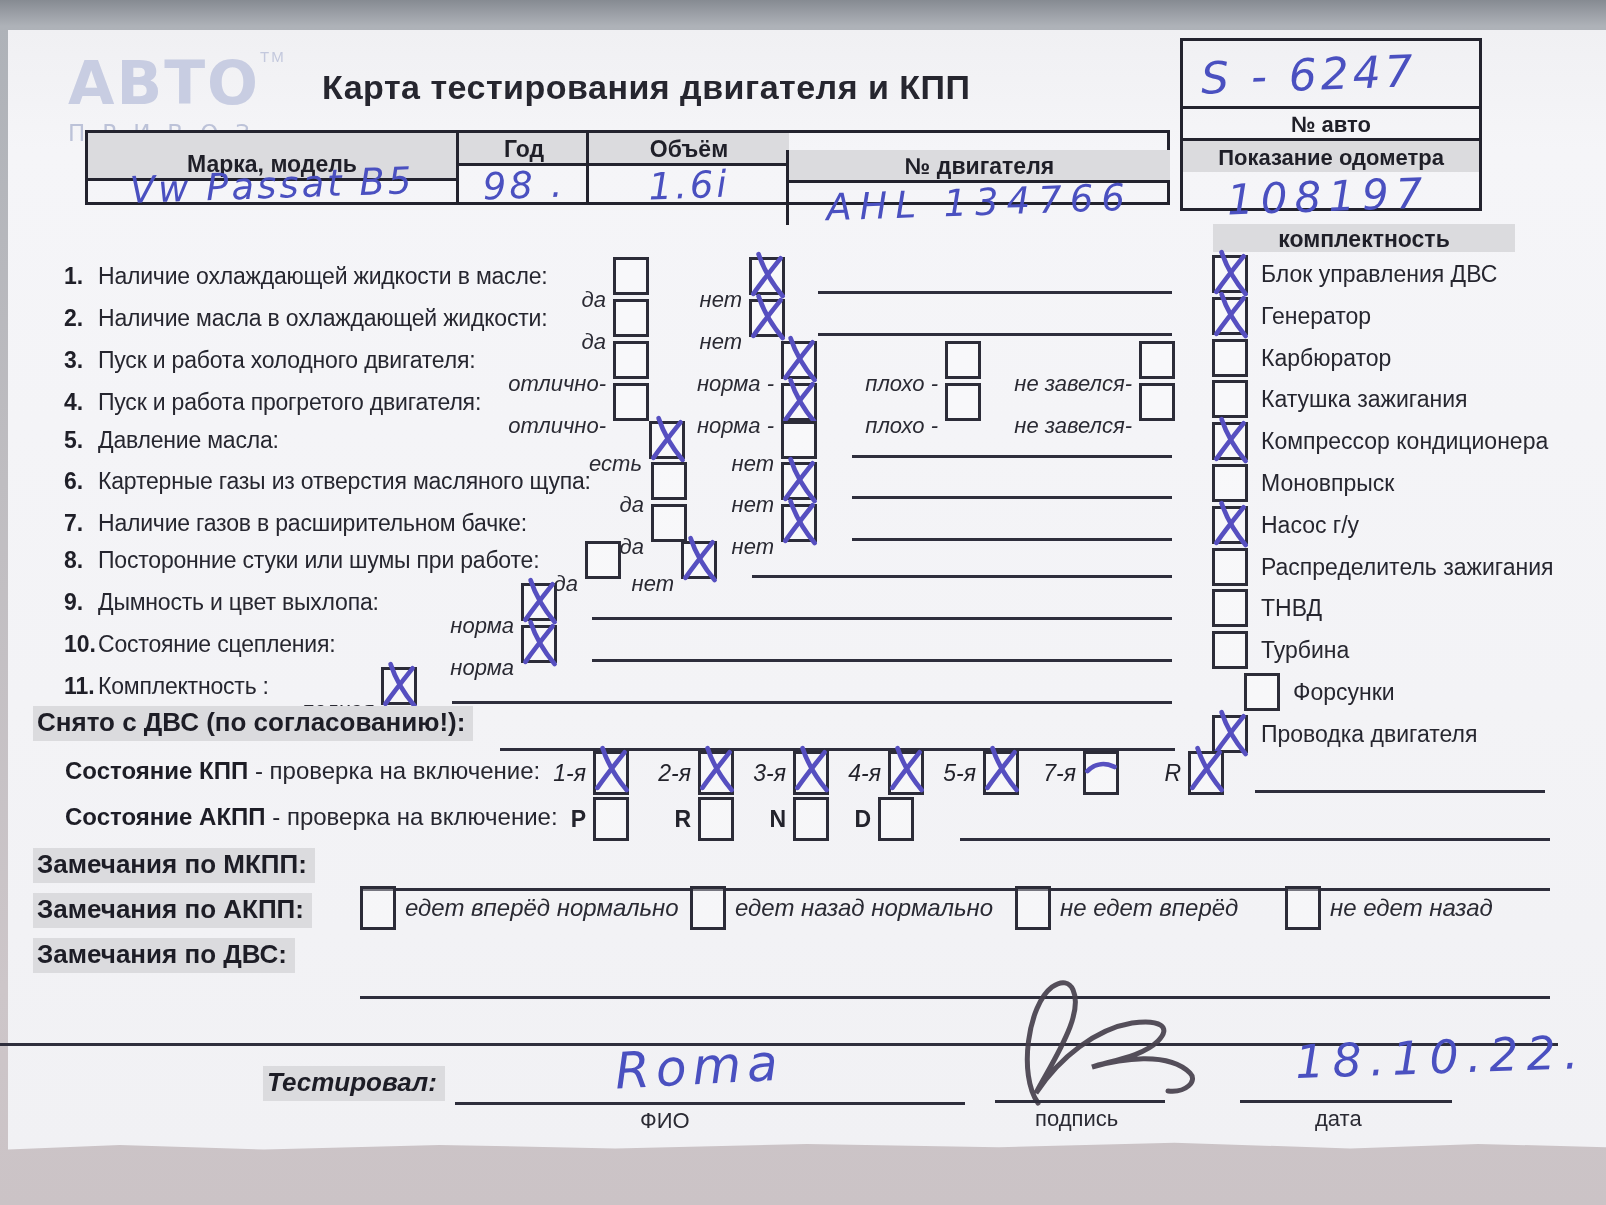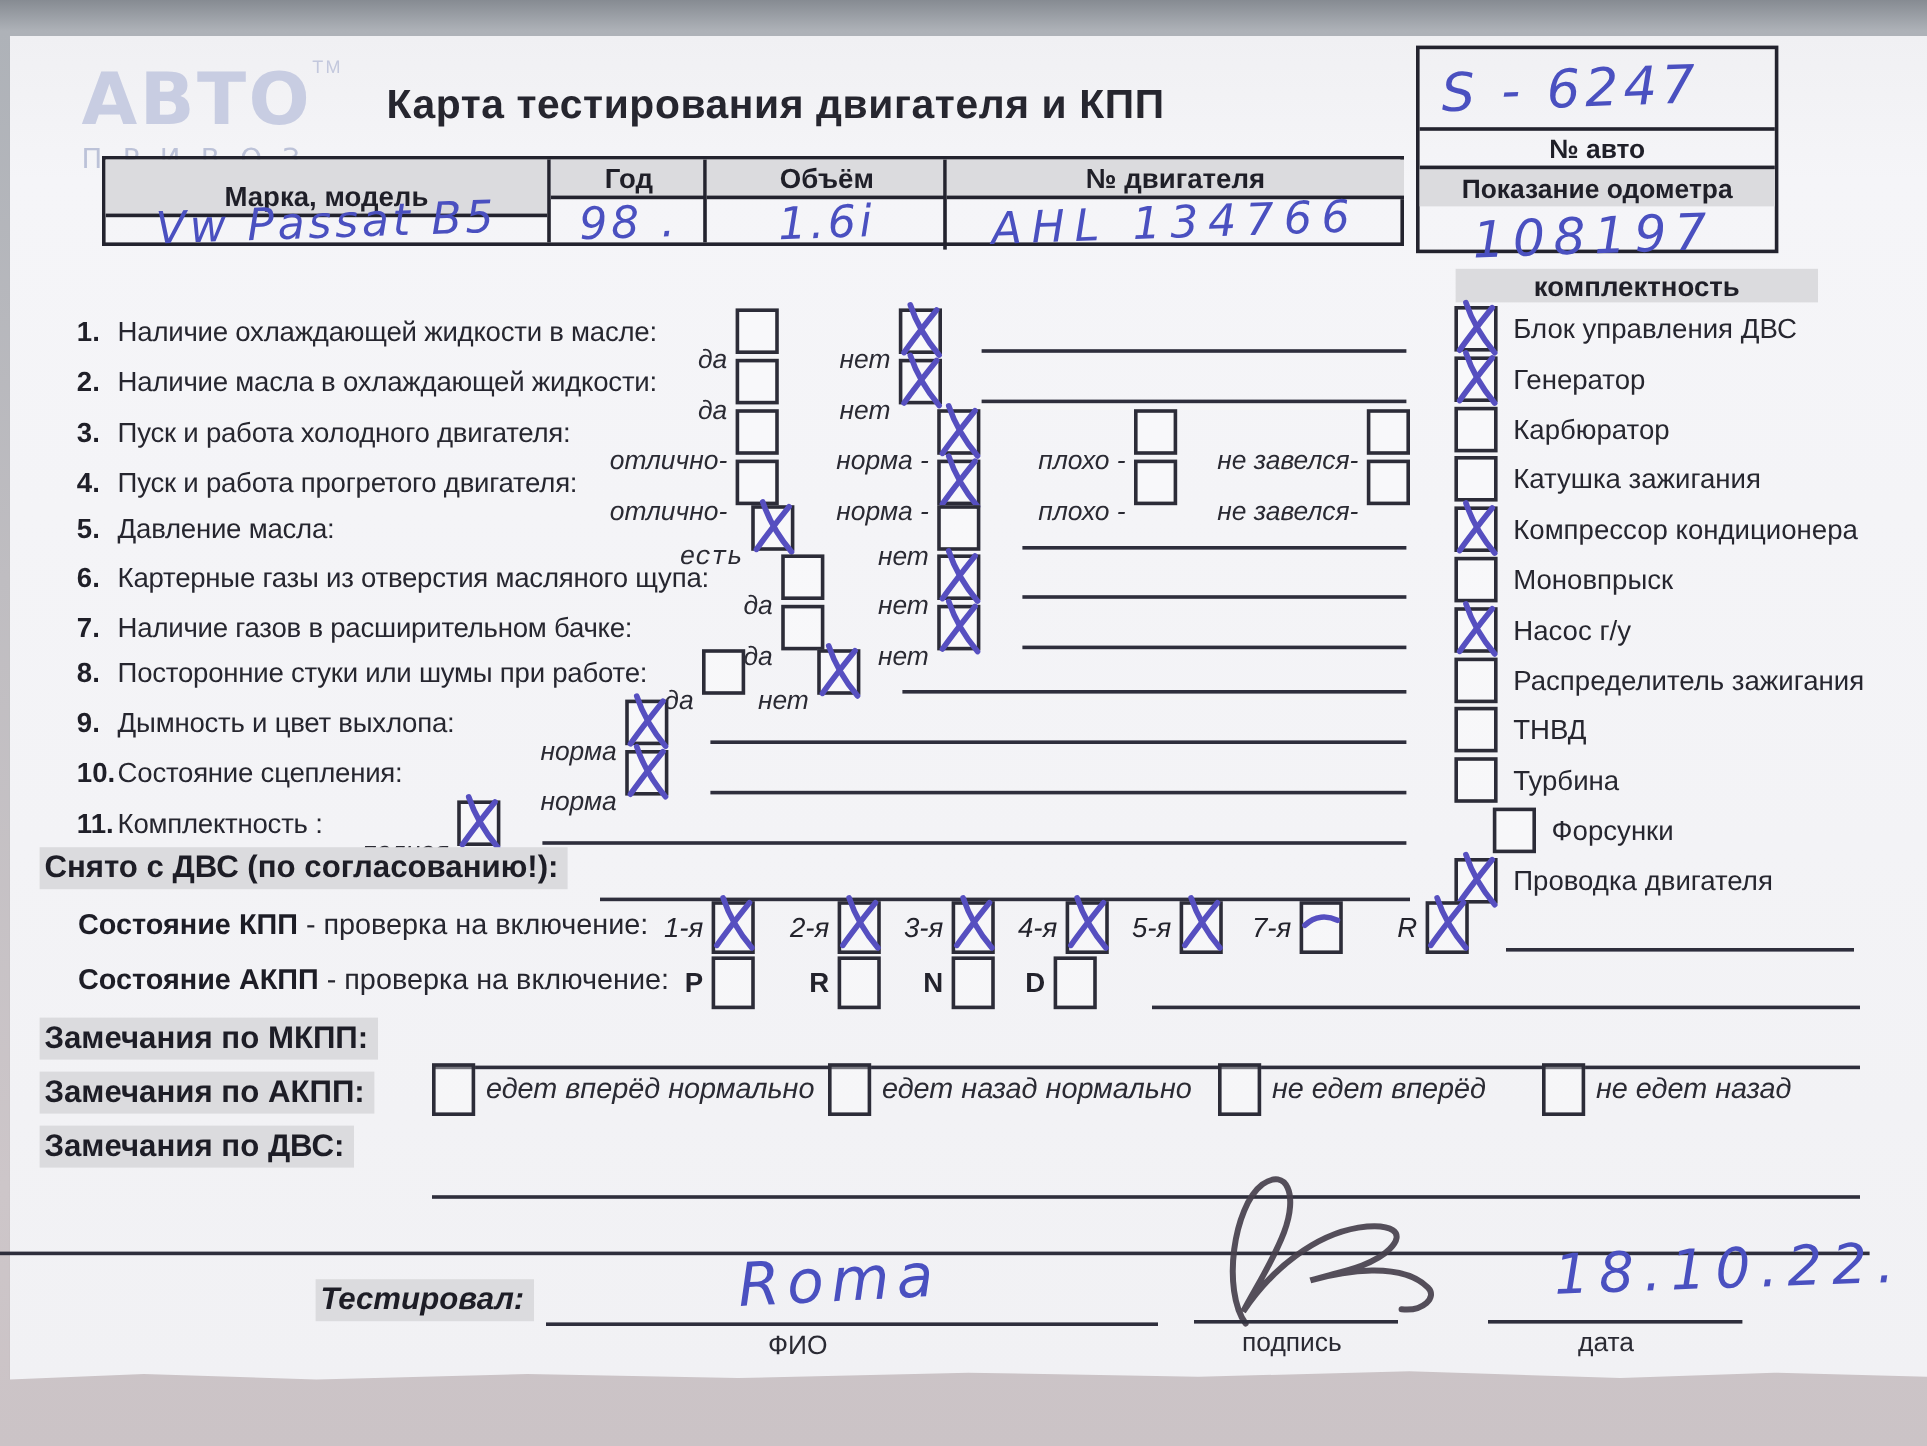--- a/index.html
+++ b/index.html
@@ -70,21 +70,21 @@
         <div class="hw" style="position: absolute; left: 0px; top: 31px; width: 100%; text-align: center; font-size: 37px; letter-spacing: 3px; transform: rotate(-2deg);">Vw Passat B5</div>
       </div>
       <div class="abs" style="left: 368px; top: 0px; width: 130px; height: 69px; border-left: 3px solid rgb(35, 35, 46);">
         <div class="cell-h shade" style="position: absolute; left: 0px; top: 0px; width: 100%; height: 27px; padding-top: 3px; border-bottom: 3px solid rgb(35, 35, 46);">Год</div>
         <div class="hw" style="position: absolute; left: 0px; top: 31px; width: 100%; text-align: center; font-size: 37px; letter-spacing: 3px; transform: rotate(-2deg);">98 .</div>
       </div>
       <div class="abs" style="left: 498px; top: 0px; width: 200px; height: 69px; border-left: 3px solid rgb(35, 35, 46);">
         <div class="cell-h shade" style="position: absolute; left: 0px; top: 0px; width: 100%; height: 27px; padding-top: 3px; border-bottom: 3px solid rgb(35, 35, 46);">Объём</div>
         <div class="hw" style="position: absolute; left: 0px; top: 31px; width: 100%; text-align: center; font-size: 37px; letter-spacing: 3px; transform: rotate(-2deg);">1.6i</div>
       </div>
-      <div class="abs" style="left: 698px; top: 0px; width: 381px; height: 75px; border-left: 3px solid rgb(35, 35, 46);">
+      <div class="abs" style="left: 698px; top: 17px; width: 381px; height: 75px; border-left: 3px solid rgb(35, 35, 46);">
         <div class="cell-h shade" style="position: absolute; left: 0px; top: 0px; width: 100%; height: 27px; padding-top: 3px; border-bottom: 3px solid rgb(35, 35, 46);">№ двигателя</div>
         <div class="hw" style="position: absolute; left: 0px; top: 31px; width: 100%; text-align: center; font-size: 37px; letter-spacing: 8px; transform: rotate(-2deg);">AHL 134766</div>
       </div>
     </div>
 
   <div class="abs cell-h shade" style="left:1213px;top:224px;width:302px;height:26px;padding-top:2px;">комплектность</div>
   <div id="equipment-list">
       <div class="abs" style="left: 1212px; top: 255px; width: 394px; height: 38px; display: flex; align-items: center; gap: 13px;">
         <div class="cb" style="">
           <svg width="48" height="48" viewBox="0 0 44 46">
@@ -243,21 +243,21 @@
           <div class="cb" style=""></div>
         </div>
         <div class="abs flexopt" style="left: 962px; top: 1px; width: 213px; height: 36px;">
           <div class="opt-lbl" style="">не завелся-</div>
           <div class="cb" style=""></div>
         </div>
       </div>
       <div class="abs" style="left: 0px; top: 421px; width: 1200px; height: 40px;">
         <div class="item-num" style="position: absolute; left: 64px; top: 6px;">5.</div>
         <div class="item-lbl" style="position: absolute; left: 98px; top: 6px; white-space: nowrap;">Давление масла:</div>
-        <div class="abs flexopt" style="left: 449px; top: 1px; width: 213px; height: 36px; font-family: Liberation Mono, monospace;">
+        <div class="abs flexopt" style="left: 472px; top: 1px; width: 213px; height: 36px;">
           <div class="opt-lbl" style="">есть</div>
           <div class="cb" style="">
             <svg width="48" height="48" viewBox="0 0 44 46">
               <path d="M13 4 C 17 16, 25 31, 36 44" fill="none" stroke="#564fc0" stroke-width="4.5" stroke-linecap="round"></path>
               <path d="M34 8 C 26 18, 15 32, 8 42" fill="none" stroke="#564fc0" stroke-width="4.5" stroke-linecap="round"></path>
             </svg>
           </div>
         </div>
         <div class="abs flexopt" style="left: 604px; top: 1px; width: 213px; height: 36px;">
           <div class="opt-lbl" style="">нет</div>

